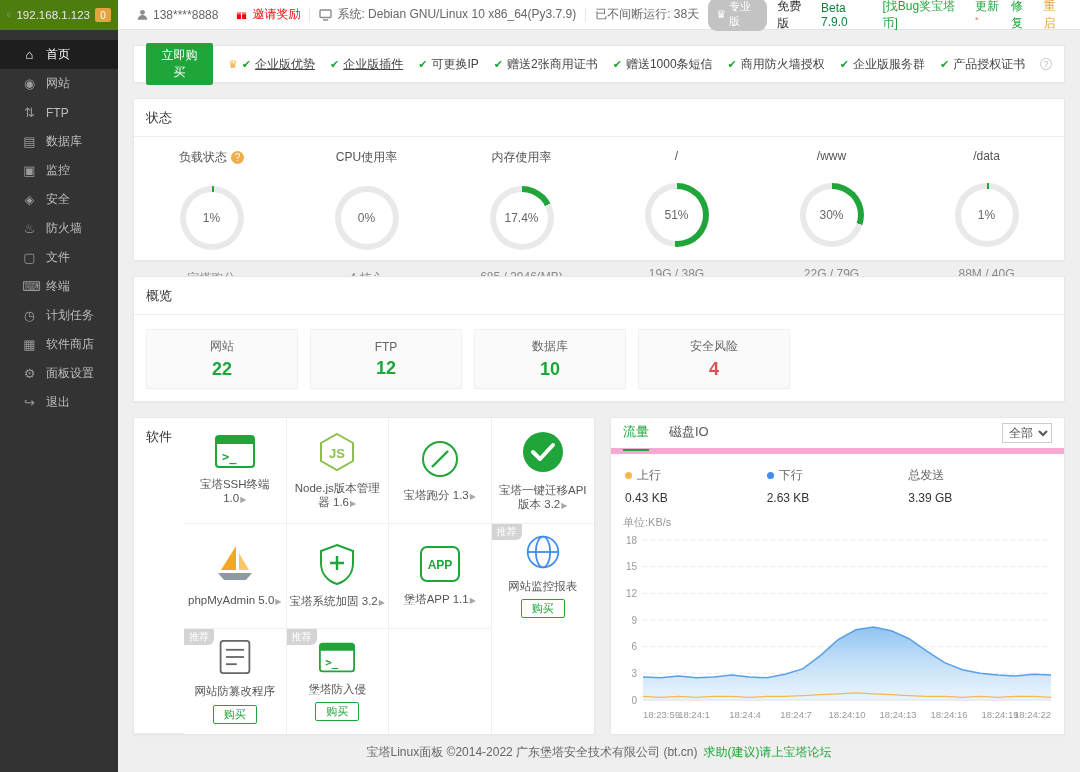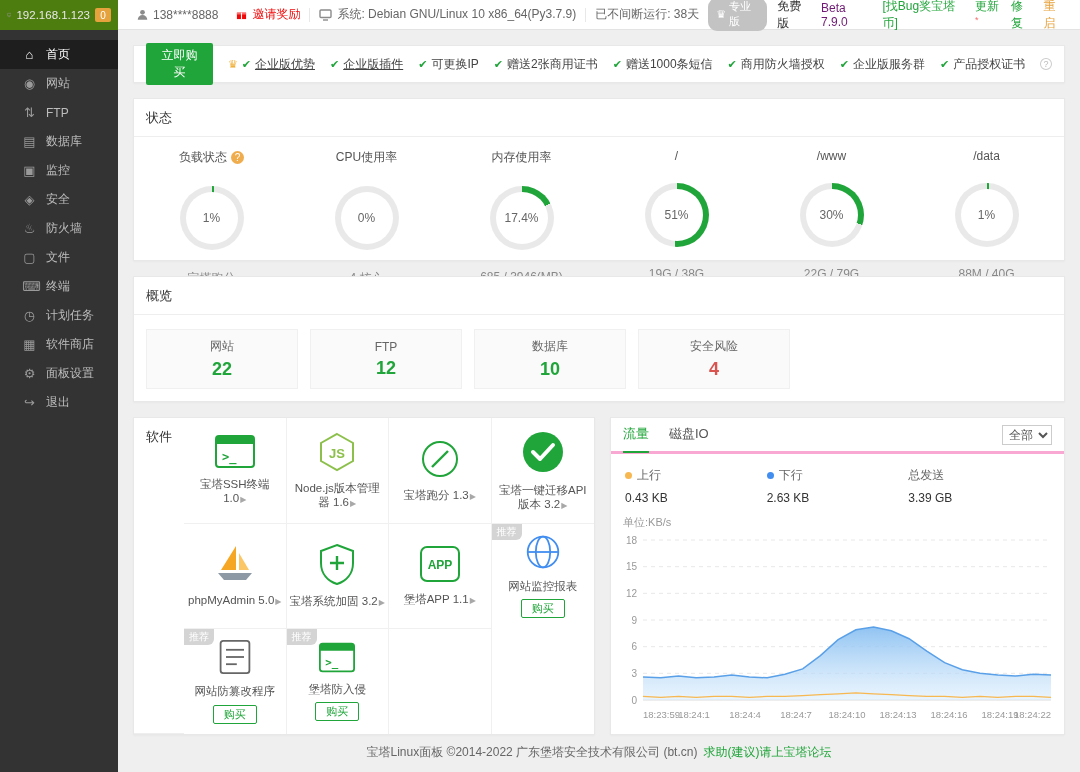--- a/index.html
+++ b/index.html
@@ -70,21 +70,21 @@
   .app-cell{border-right:1px solid #f0f0f0;border-bottom:1px solid #f0f0f0;display:flex;flex-direction:column;align-items:center;justify-content:center;gap:6px;position:relative;padding:5px 3px;cursor:pointer}
   .app-cell:nth-child(4n){border-right:none}
   .app-cell:nth-last-child(-n+4){border-bottom:none}
   .app-name{font-size:11.5px;color:#555;text-align:center;line-height:1.25;max-width:108px}
   .app-arrow{color:#a8a8a8;font-size:8px;margin-left:1px}
   .rec-tag{position:absolute;top:0;left:0;background:#d4d4d4;color:#fff;font-size:10px;padding:1px 5px;border-bottom-right-radius:6px}
   .buy-outline{border:1px solid #20a53a;color:#20a53a;background:#fff;font-size:11px;padding:1px 10px;border-radius:2px;cursor:pointer}
 
   
   .traffic{flex:1;display:flex;flex-direction:column;min-width:0}
-  .tr-header{display:flex;align-items:center;border-bottom:3px solid #f9a8d4;padding:0 12px;height:36px;gap:20px;flex-shrink:0}
+  .tr-header{display:flex;align-items:center;border-bottom:6px solid #f9a8d4;padding:0 12px;height:36px;gap:20px;flex-shrink:0}
   .tab{color:#555;cursor:pointer;height:36px;display:flex;align-items:center;border-bottom:2px solid transparent;font-size:13px}
   .tab.active{color:#20a53a;border-bottom-color:#20a53a}
   .tr-filter{margin-left:auto}
   .tr-filter select{font-size:12px;color:#555;border:1px solid #ccc;padding:1px 2px;background:#fff}
   .legend{display:flex;padding:13px 14px 2px}
   .leg-col{flex:1;display:flex;flex-direction:column;gap:7px}
   .leg-label{color:#666;display:flex;align-items:center;gap:5px}
   .dot{width:7px;height:7px;border-radius:50%;display:inline-block}
   .leg-value{color:#333}
   .unit{color:#999;font-size:11px;padding:8px 12px 0}
@@ -190,21 +190,21 @@
       </span>
       <span class="tb-sep"></span>
       <span class="tb-item">已不间断运行: 38天</span>
 
       <span class="tb-right">
         <span class="pro-badge">
           <span class="crown">♛</span>
           <span>专业版</span>
         </span>
         <span style="color:#333">免费版</span>
-        <span style="color:#701a75">Beta 7.9.0</span>
+        <span style="color:#15803d">Beta 7.9.0</span>
         <span class="link-green">[找Bug奖宝塔币]</span>
         <span class="link-green"><span>更新</span><span class="upd-mark">*</span></span>
         <span class="link-green">修复</span>
         <span class="link-orange">重启</span>
       </span>
     </header>
 
     <div class="content">
 
       <div class="panel promo">

